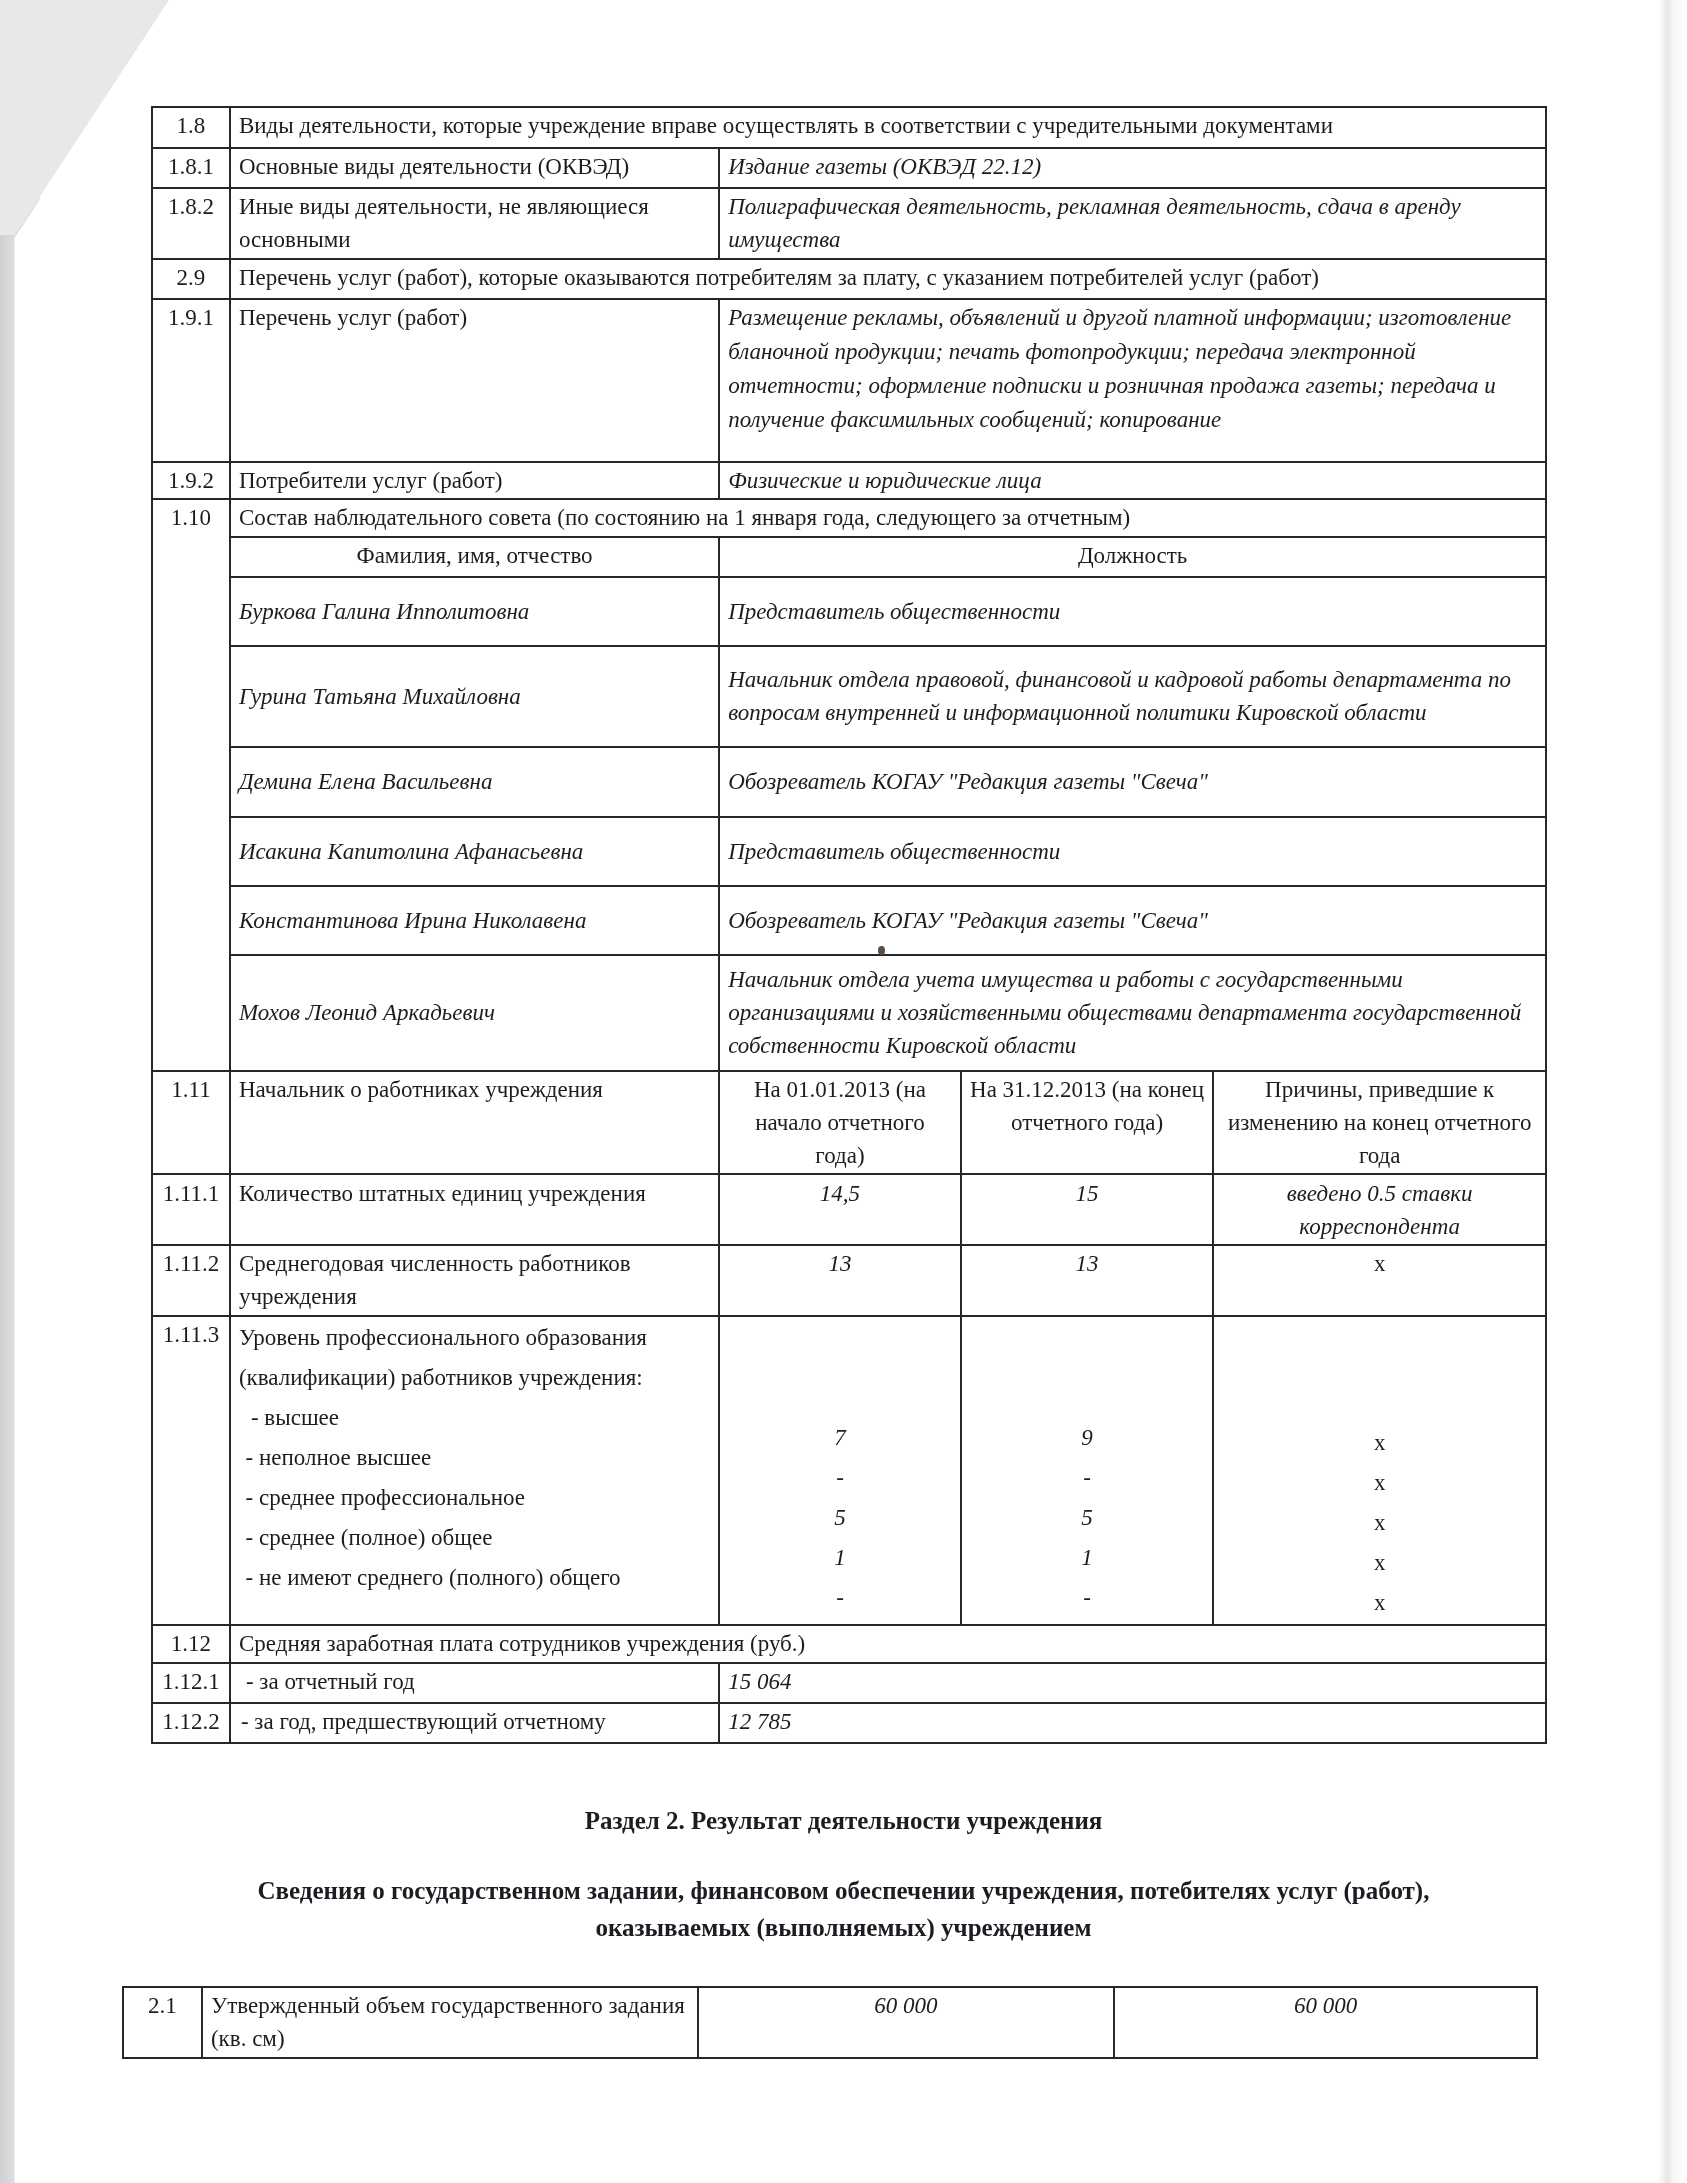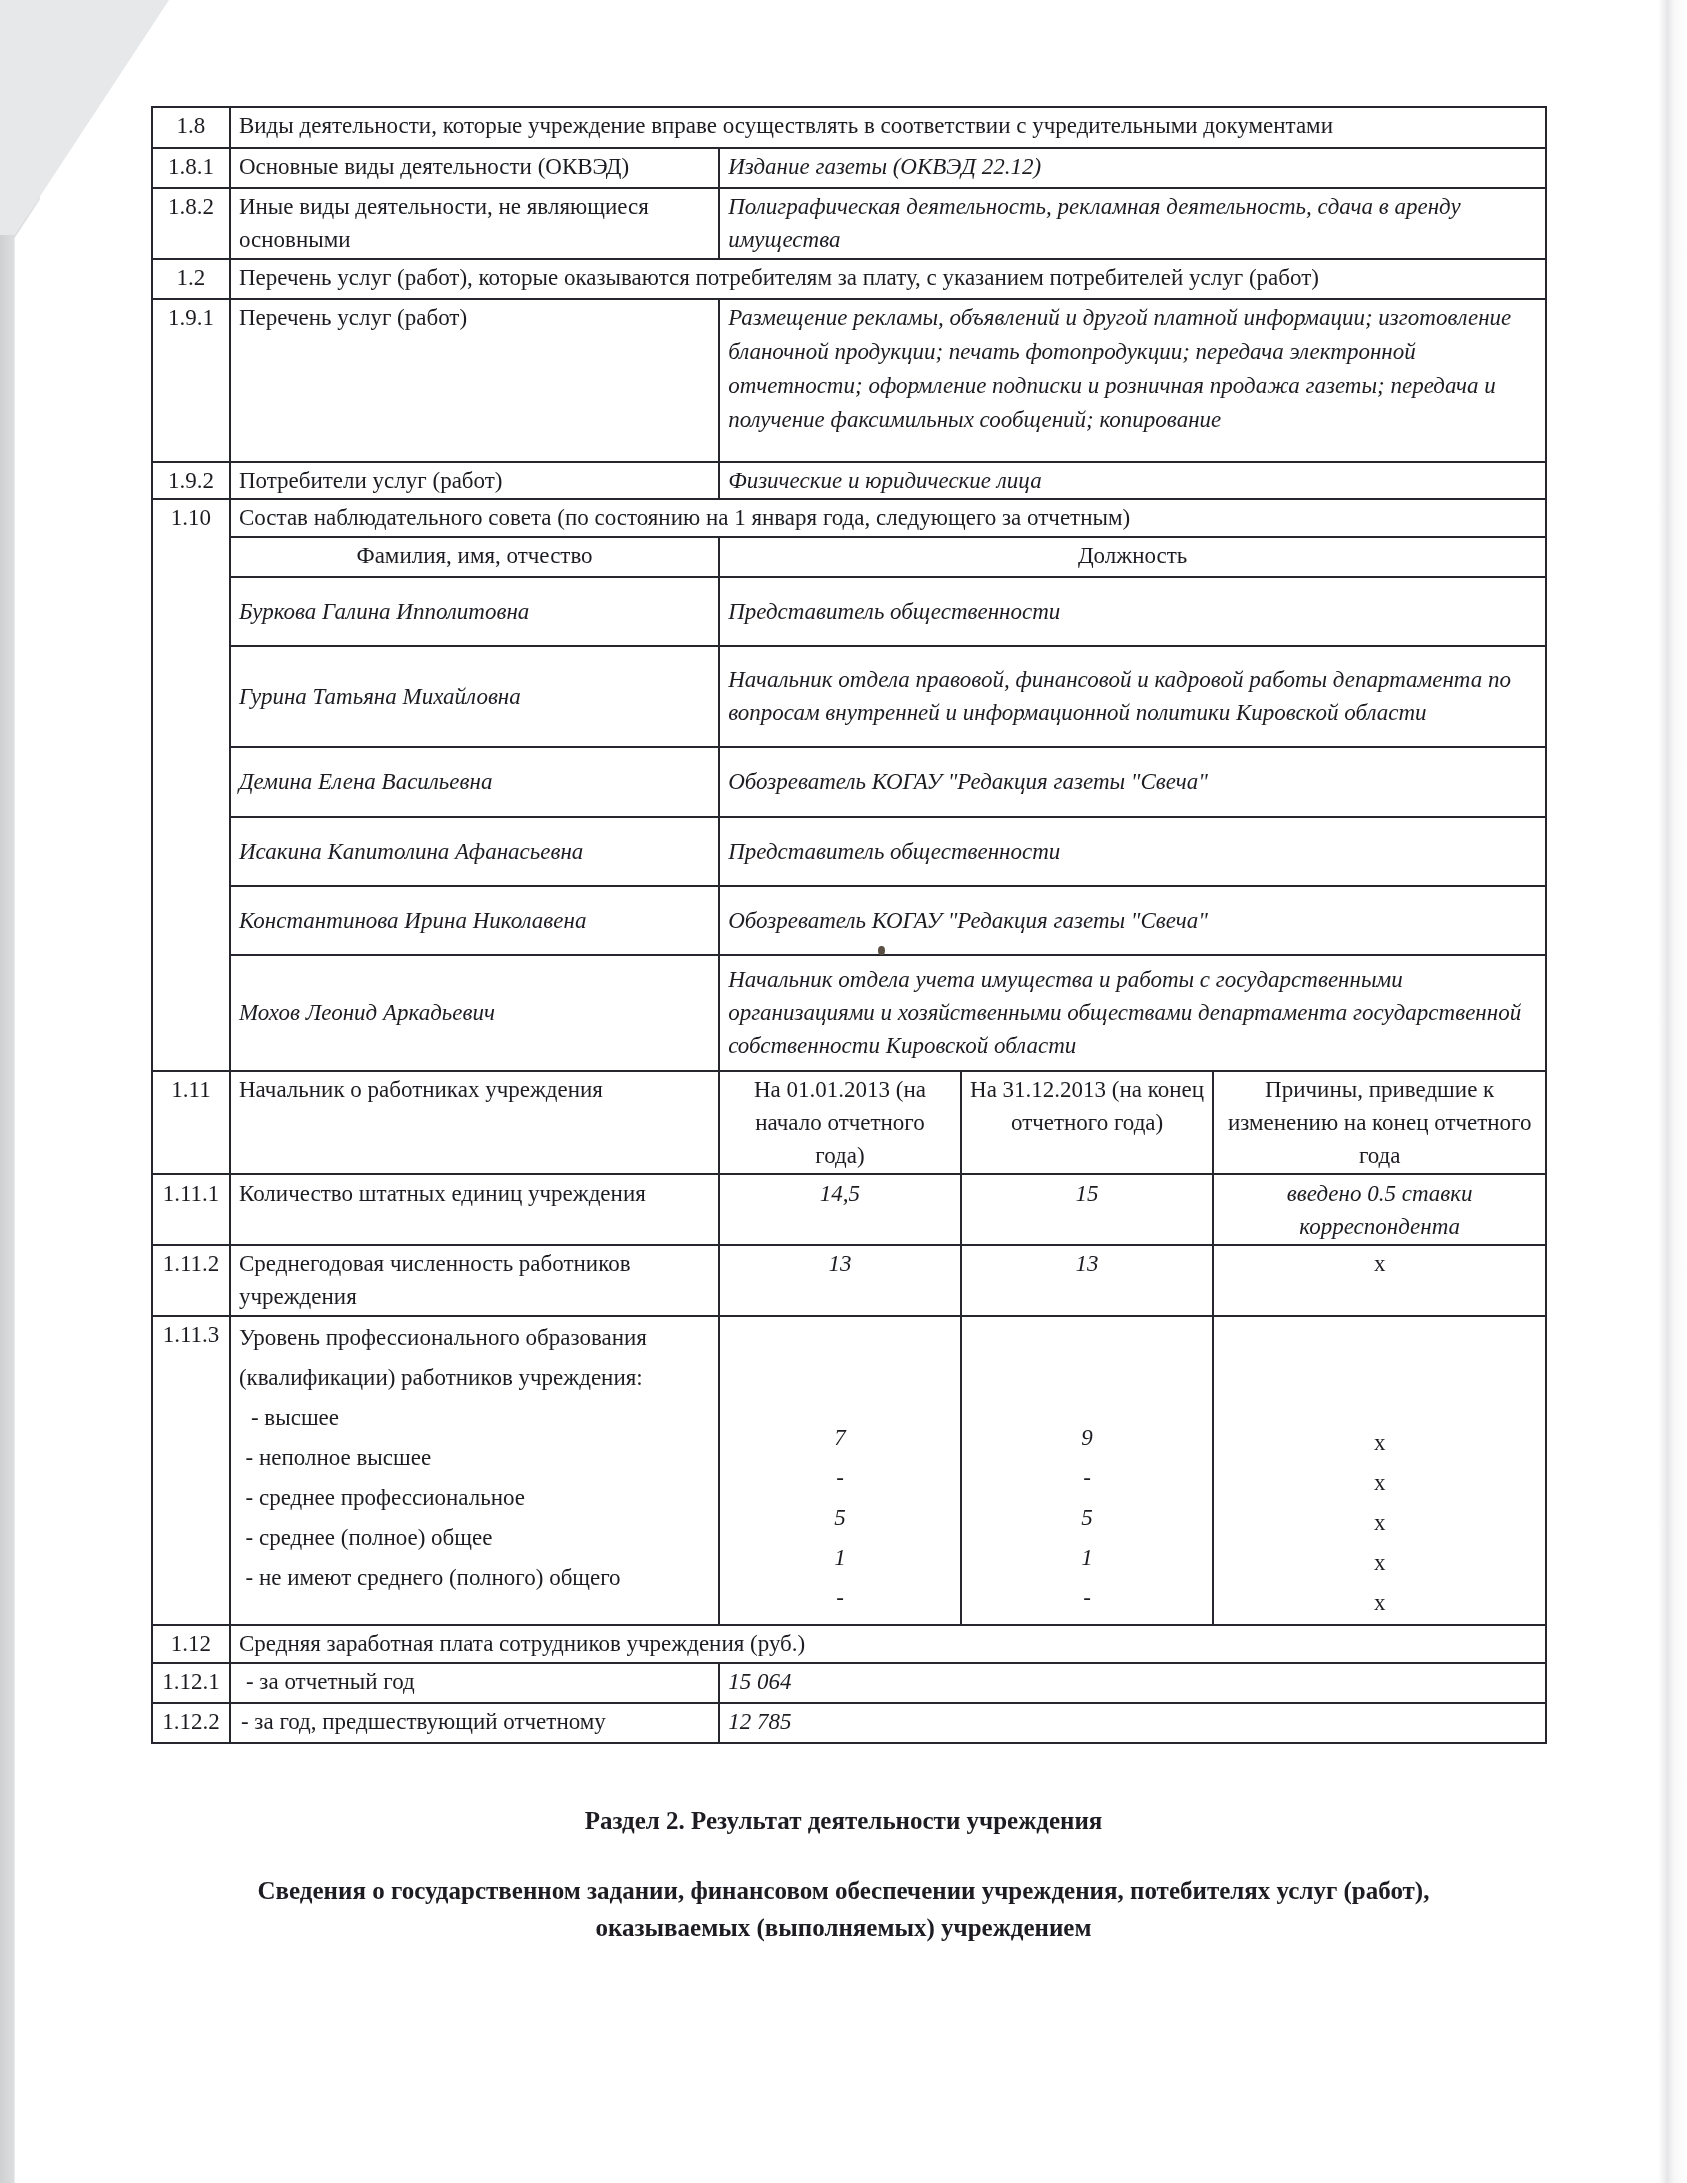--- a/index.html
+++ b/index.html
@@ -62,21 +62,21 @@
     <td colspan="3" class="it">Издание газеты (ОКВЭД 22.12)</td>
   </tr>
 
   <tr style="height:69px">
     <td class="code">1.8.2</td>
     <td>Иные виды деятельности, не являющиеся основными</td>
     <td colspan="3" class="it">Полиграфическая деятельность, рекламная деятельность, сдача в аренду имущества</td>
   </tr>
 
   <tr style="height:40px">
-    <td class="code">1.2</td>
+    <td class="code">2.9</td>
     <td colspan="4">Перечень услуг (работ), которые оказываются потребителям за плату, с указанием потребителей услуг (работ)</td>
   </tr>
 
   <tr style="height:163px">
     <td class="code">1.9.1</td>
     <td>Перечень услуг (работ)</td>
     <td colspan="3" class="it" style="line-height:34px">Размещение рекламы, объявлений и другой платной информации; изготовление бланочной продукции; печать фотопродукции; передача электронной отчетности; оформление подписки и розничная продажа газеты; передача и получение факсимильных сообщений; копирование</td>
   </tr>
 
   <tr style="height:37px">
@@ -197,15 +197,21 @@
 <div class="sec-title" style="top:1911px">оказываемых (выполняемых) учреждением</div>
 
 <table class="t2">
   <colgroup>
     <col style="width:79px">
       <col style="width:496px">
       <col style="width:417px">
       <col style="width:423px">
   </colgroup>
   <tbody>
+  <tr style="height:66px">
+    <td class="code">2.1</td>
+    <td>Утвержденный объем государственного задания (кв. см)</td>
+    <td class="center it">60 000</td>
+    <td class="center it">60 000</td>
+  </tr>
 </tbody>
   </table>
 
 
 </body></html>

